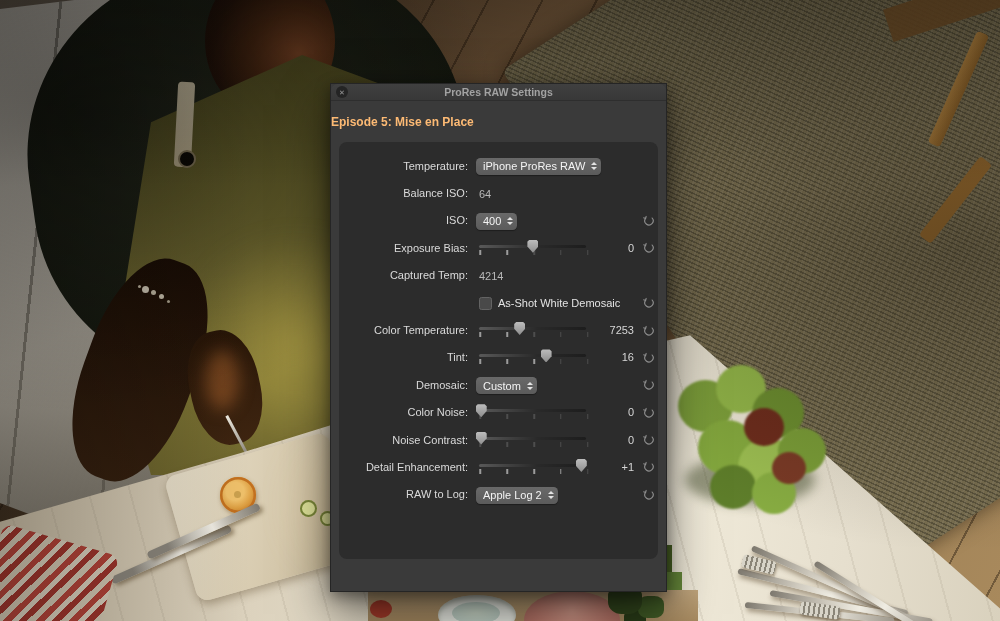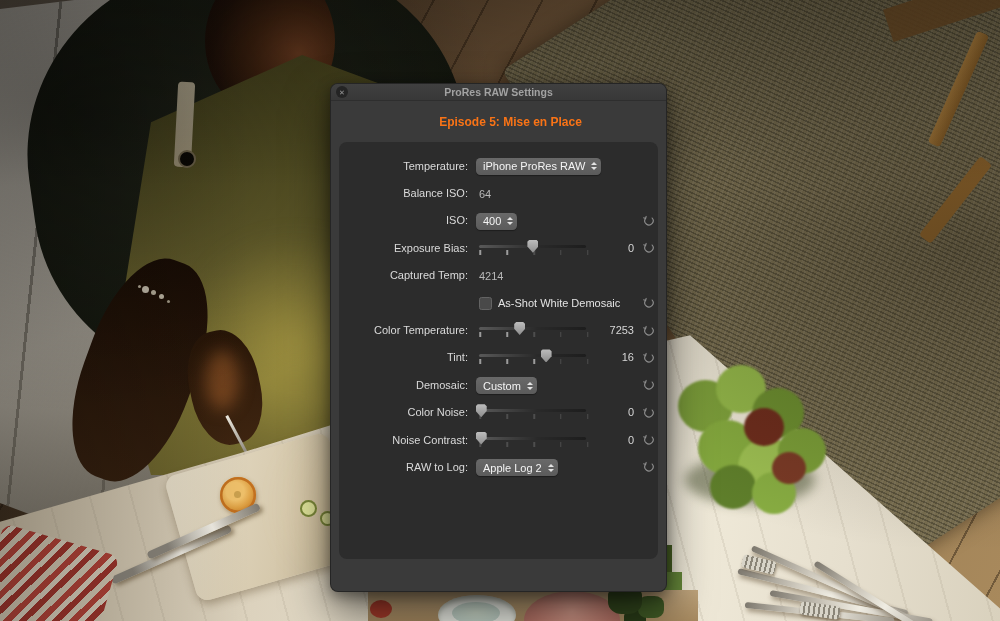--- a/index.html
+++ b/index.html
@@ -101,29 +101,29 @@
     background:radial-gradient(circle,rgba(255,215,140,.22),transparent 70%);filter:blur(10px);}
   .vignette{position:absolute;inset:0;pointer-events:none;
     background:
       radial-gradient(ellipse 700px 500px at 8% 18%, rgba(0,0,0,.42), transparent 60%),
       linear-gradient(to right, rgba(0,0,0,.25), transparent 25%),
       linear-gradient(to bottom, rgba(0,0,0,.28), transparent 30%),
       radial-gradient(ellipse 650px 420px at 96% 40%, rgba(15,10,5,.32), transparent 72%);}
 
   
   .dialog{position:absolute;left:330px;top:83px;width:337px;height:509px;background:#3a3a3a;
-    border-radius:8px;border:1px solid rgba(0,0,0,.35);box-sizing:border-box;
+    border-radius:0;border:1px solid rgba(0,0,0,.35);box-sizing:border-box;
     box-shadow:0 22px 45px rgba(0,0,0,.55),0 4px 14px rgba(0,0,0,.4);}
   .titlebar{height:16px;background:linear-gradient(#404040,#383838);border-bottom:1px solid #2e2e2e;
     border-radius:7px 7px 0 0;position:relative;display:flex;align-items:center;justify-content:center;}
   .title{font-size:10.5px;font-weight:600;color:#a2a2a2;}
   .close-btn{position:absolute;left:5px;top:2px;width:12px;height:12px;border-radius:50%;background:#242424;
     display:flex;align-items:center;justify-content:center;cursor:default;}
   .close-btn span{font-size:7px;color:#9a9a9a;line-height:1;}
-  .heading{margin-top:14px;text-align:center;font-size:12px;font-weight:700;color:#f97316;margin-left:24px;}
+  .heading{margin-top:14px;text-align:left;font-size:12px;font-weight:700;color:#fdba74;}
   .subheading{margin-top:9px;text-align:center;font-size:10.5px;color:#979797;}
   .panel{margin:13px 8px 0;height:417px;border-radius:8px;background:#2c2c2c;padding-top:10px;box-sizing:border-box;}
   .row{height:27.4px;display:grid;grid-template-columns:128px 122px 42px 20px;gap:2px;align-items:center;padding:0 1px;}
   .cell-label{font-size:11px;color:#dadada;text-align:right;white-space:nowrap;}
   .cell-value{font-size:11px;color:#d6d6d6;text-align:right;padding-right:2px;}
   .cell-control{position:relative;overflow:visible;white-space:nowrap;}
   .cell-reset{display:flex;align-items:center;justify-content:center;cursor:default;}
   .static-value{font-size:11px;color:#b8b8b8;padding-left:9px;}
   .dropdown{display:inline-flex;align-items:center;height:17px;margin-left:6px;
     background:linear-gradient(#696969,#5b5b5b);border-radius:4.5px;padding:0 4px 0 7px;gap:6px;
@@ -412,20 +412,41 @@
         </div>
     <div class="cell-value">0</div>
     <div class="cell-reset">
       <svg class="reset-svg" width="13" height="13" viewBox="0 0 14 14">
         <path d="M10.9 4.3 A4.5 4.5 0 1 1 3.8 4.7" fill="none" stroke="#8f8f8f" stroke-width="1.2" stroke-linecap="round"></path>
         <path d="M1.8 4.1 L3.9 4.8 L4.5 2.6" fill="none" stroke="#8f8f8f" stroke-width="1.2" stroke-linecap="round" stroke-linejoin="round"></path>
       </svg>
     </div>
   </div>
 
+  <div class="row">
+    <div class="cell-label">Detail Enhancement:</div>
+    <div class="cell-control">
+          <div class="slider">
+            <div class="track"></div>
+            <span class="tick on" style="left: 1%;"></span>
+            <span class="tick on" style="left: 25.5%;"></span>
+            <span class="tick on" style="left: 50%;"></span>
+            <span class="tick on" style="left: 74.5%;"></span>
+            <span class="tick" style="left: 99%;"></span>
+            <div class="handle" style="left: calc(93% - 5.5px);"></div>
+          </div>
+        </div>
+    <div class="cell-value">+1</div>
+    <div class="cell-reset">
+      <svg class="reset-svg" width="13" height="13" viewBox="0 0 14 14">
+        <path d="M10.9 4.3 A4.5 4.5 0 1 1 3.8 4.7" fill="none" stroke="#8f8f8f" stroke-width="1.2" stroke-linecap="round"></path>
+        <path d="M1.8 4.1 L3.9 4.8 L4.5 2.6" fill="none" stroke="#8f8f8f" stroke-width="1.2" stroke-linecap="round" stroke-linejoin="round"></path>
+      </svg>
+    </div>
+  </div>
 
   <div class="row">
     <div class="cell-label">RAW to Log:</div>
     <div class="cell-control"><div class="dropdown">
             <span class="dd-value">Apple Log 2</span>
             <span class="chevrons">
               <i class="chev-up"></i>
               <i class="chev-down"></i>
             </span>
           </div></div>

